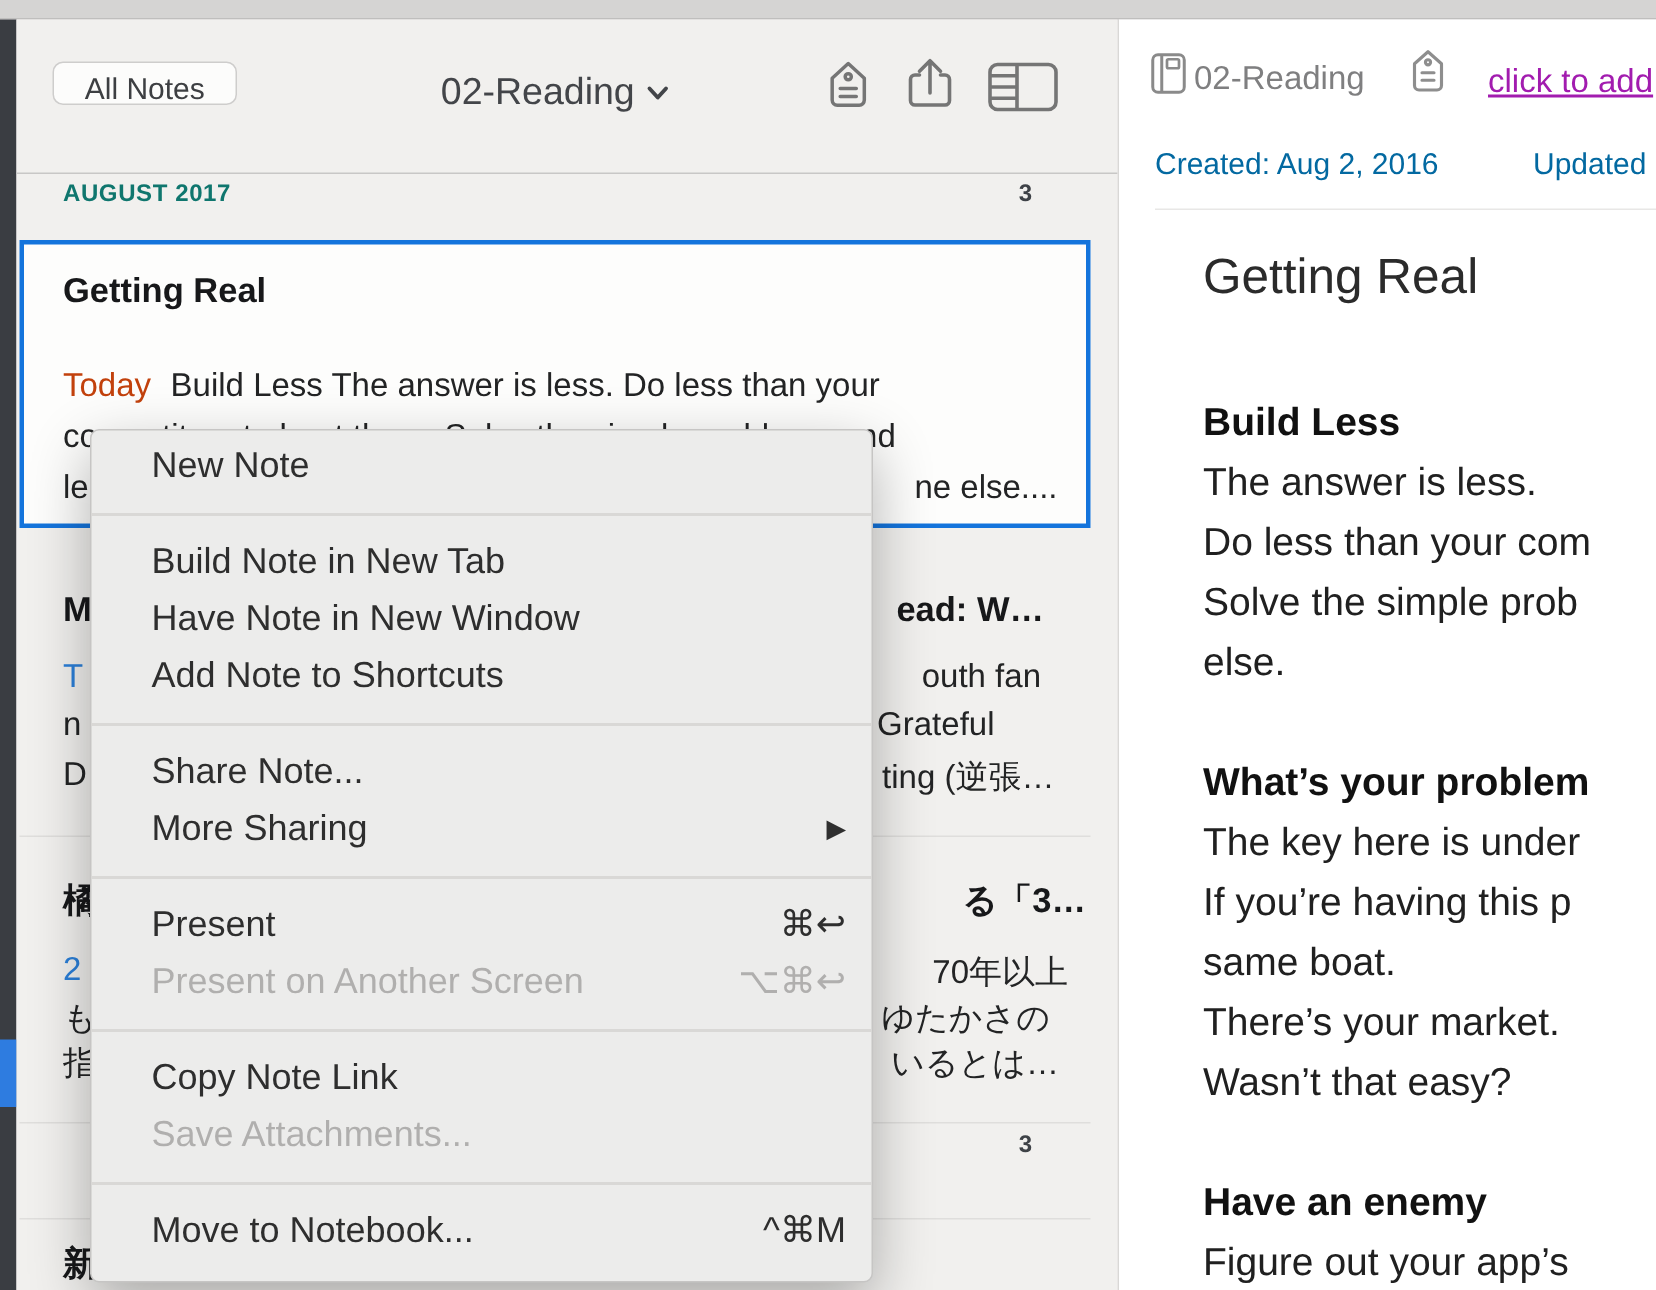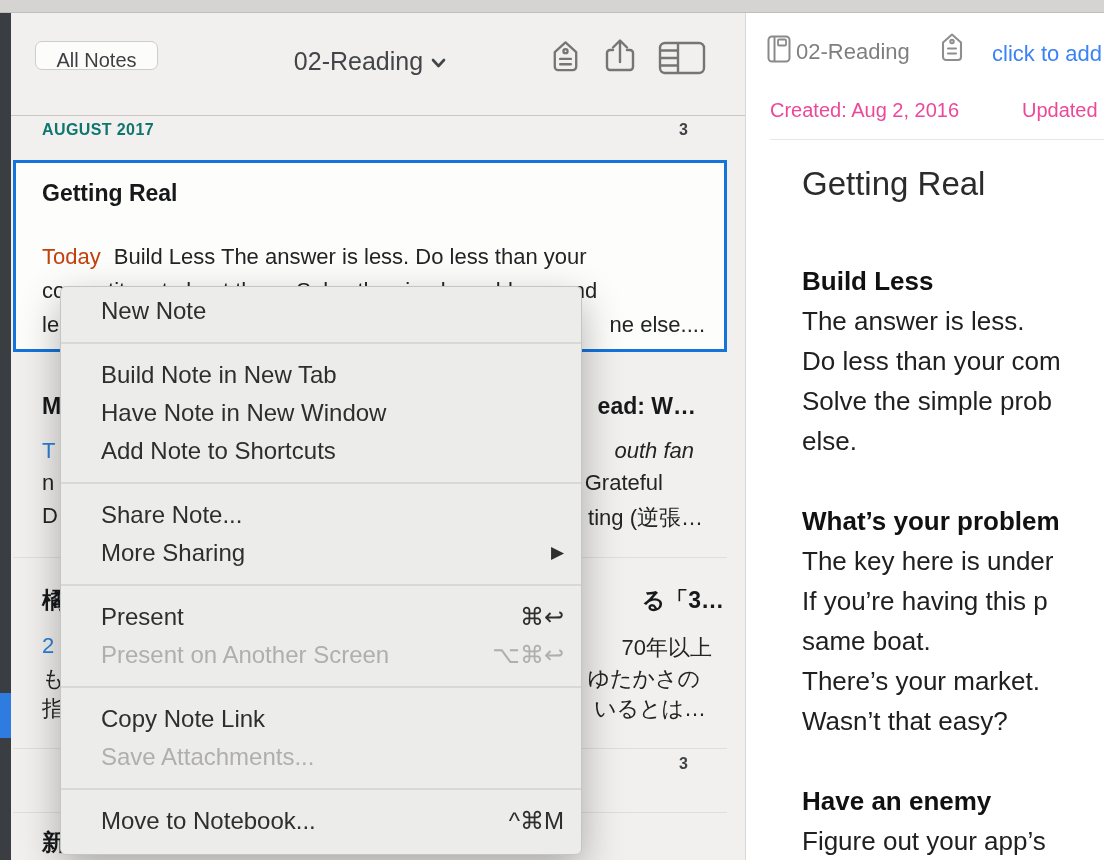--- a/index.html
+++ b/index.html
@@ -36,39 +36,39 @@
   .cl1{top:81px;}
   .cl2{top:115px;}
   .cl3a{top:149px;}
   .cl3b{top:149px;left:auto;right:19px;}
 
   
   .frag{position:absolute;font-size:22px;color:#232425;white-space:pre;}
   .frag.t{font-size:23px;font-weight:bold;color:#17181a;}
   .frag.d{color:#2b7fd8;}
   .n2t-a{left:42px;top:393px;} .n2t-b{right:408px;top:393px;}
-  .n2l1a{left:42px;top:438px;} .n2l1b{right:410px;top:438px;font-style:italic;}
+  .n2l1a{left:42px;top:438px;} .n2l1b{right:410px;top:438px;}
   .n2l2a{left:42px;top:470px;} .n2l2b{right:441px;top:470px;}
   .n2l3a{left:42px;top:503px;} .n2l3b{right:401px;top:503px;}
   .n3t-a{left:42px;top:585px;} .n3t-b{right:380px;top:585px;}
   .n3l1a{left:42px;top:633px;} .n3l1b{right:392px;top:633px;}
   .n3l2a{left:42px;top:664px;} .n3l2b{right:404px;top:664px;}
   .n3l3a{left:42px;top:694px;} .n3l3b{right:398px;top:694px;}
   .n4t-a{left:42px;top:827px;}
 
   .list-sep{position:absolute;height:1px;background:#dfdedc;left:13px;width:714px;}
   .sep2{top:557px;} .sep3{top:748px;} .sep4{top:812px;}
   .section2-count{left:640px;top:755px;width:48px;text-align:right;font-size:16px;font-weight:bold;color:#3e4247;position:absolute;}
 
   
   .vdivider{left:745px;top:13px;width:1px;height:847px;background:#d9d8d6;}
   .rightpanel{left:746px;top:13px;width:358px;height:847px;background:#ffffff;overflow:hidden;}
   .rp-nb-name{left:50px;top:26px;font-size:22px;color:#7f7f80;position:absolute;}
-  .rp-placeholder{left:246px;top:28px;font-size:22px;color:#3b82f6;position:absolute;white-space:nowrap;}
-  .rp-meta{top:86px;font-size:20px;color:#ec4899;position:absolute;white-space:nowrap;}
+  .rp-placeholder{left:246px;top:28px;font-size:22px;color:#a21caf;position:absolute;white-space:nowrap;text-decoration:underline;}
+  .rp-meta{top:86px;font-size:20px;color:#0369a1;position:absolute;white-space:nowrap;}
   .rp-created{left:24px;} .rp-updated{left:276px;}
   .rp-divider{left:24px;top:126px;width:340px;height:1px;background:#e8e7e6;position:absolute;}
   .rp-title{left:56px;top:152px;font-size:33px;color:#2b2b2b;position:absolute;}
   .rp-body{left:56px;top:248px;width:310px;position:absolute;font-size:26px;color:#202020;}
   .nv-line{height:40px;line-height:40px;white-space:nowrap;overflow:hidden;}
   .nv-line.b{font-weight:bold;color:#111;}
 
   
   .ctx-menu{left:60px;top:286px;width:522px;background:#ececeb;border:1px solid #c6c5c4;border-radius:6px;
     box-shadow:0 14px 40px rgba(0,0,0,0.30);padding:5px 0 14px 0;box-sizing:border-box;z-index:50;}

